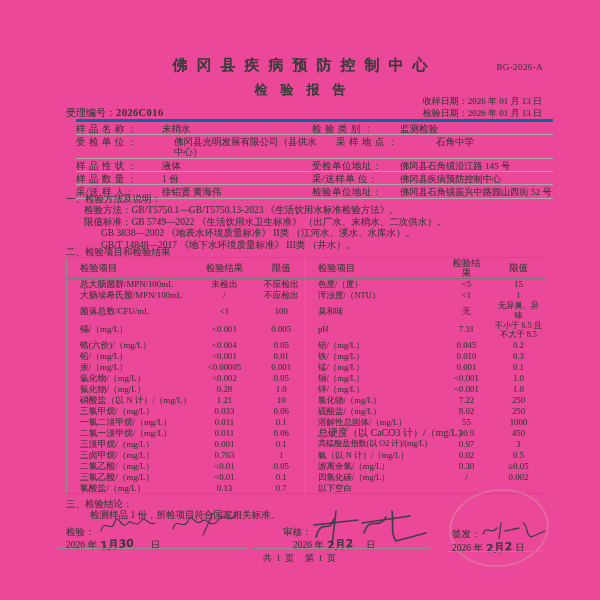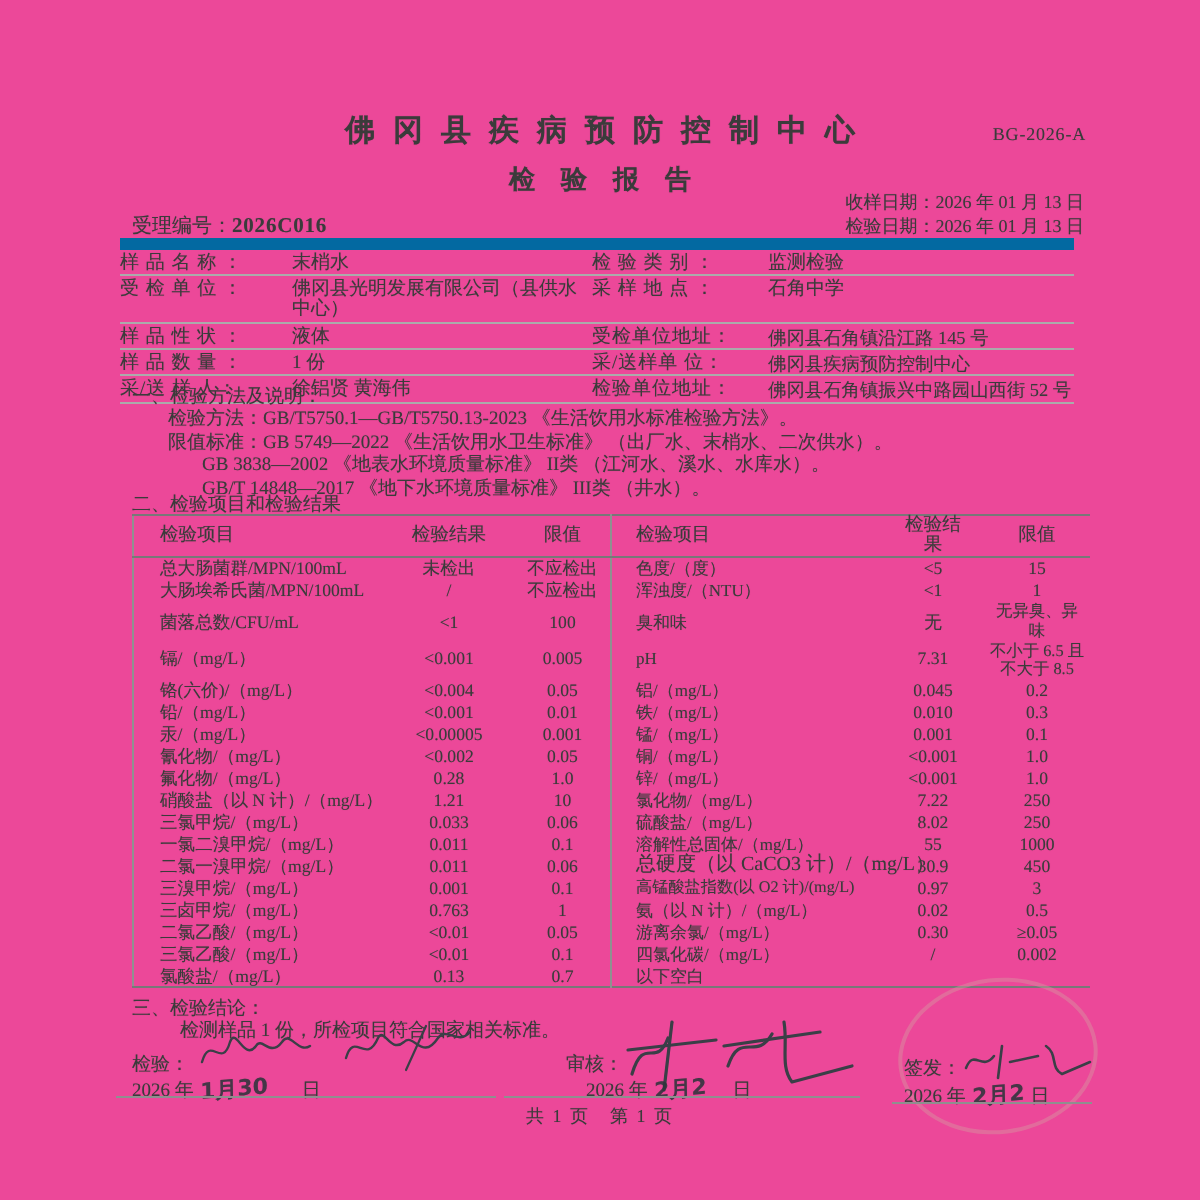--- a/index.html
+++ b/index.html
@@ -10,21 +10,21 @@
   }
   .abs{position:absolute;}
   
   .org-title{top:56px;left:0;width:100%;text-align:center;font-size:15px;font-weight:600;letter-spacing:9px;text-indent:9px;}
   .doc-title{top:81px;left:0;width:100%;text-align:center;font-size:13px;font-weight:600;letter-spacing:13px;text-indent:13px;}
   .form-code{top:62px;right:57px;font-size:9px;letter-spacing:.4px;}
   .dates{top:96px;right:58px;font-size:9px;line-height:11.5px;text-align:left;}
   .accept{top:106px;left:66px;font-size:10px;}
   .accept b{font-size:10.5px;letter-spacing:.4px;}
   
-  .info{top:119px;left:60px;width:477px;border-top:6px solid #0369a1;font-size:9.5px;}
+  .info{top:119px;left:76px;width:477px;border-top:3px solid #0369a1;font-size:9.5px;}
   .info-row{display:grid;grid-template-columns:86px 150px 88px 153px;border-bottom:.8px solid #ababab;align-items:start;}
   .info-row>div{padding:1.5px 0 1px 0;line-height:10.5px;}
   .lab{letter-spacing:.5px;}
   .val-r{white-space:nowrap;font-size:9.2px;}
   
   .methods{top:194px;left:66px;width:478px;font-size:9.5px;line-height:11.4px;}
   .m-ind1{margin-left:18px;}
   .m-ind2{margin-left:35px;}
   
   .sec2-head{top:246px;left:66px;font-size:9.5px;}
@@ -72,21 +72,21 @@
   </div>
   <div class="abs accept"><span>受理编号：</span><b>2026C016</b></div>
 
   <div class="abs info">
     <div class="info-row" style="height:12px;">
       <div class="lab">样 品 名 称 ：</div>
       <div>末梢水</div>
       <div class="lab">检 验 类 别 ：</div>
       <div>监测检验</div>
     </div>
-    <div class="info-row" style="height:23px;">
+    <div class="info-row" style="height:23px;gap:12px;">
       <div class="lab">受 检 单 位 ：</div>
       <div>佛冈县光明发展有限公司（县供水中心）</div>
       <div class="lab">采 样 地 点 ：</div>
       <div>石角中学</div>
     </div>
     <div class="info-row" style="height:12px;">
       <div class="lab">样 品 性 状 ：</div>
       <div>液体</div>
       <div class="lab">受检单位地址：</div>
       <div class="val-r">佛冈县石角镇沿江路 145 号</div>

